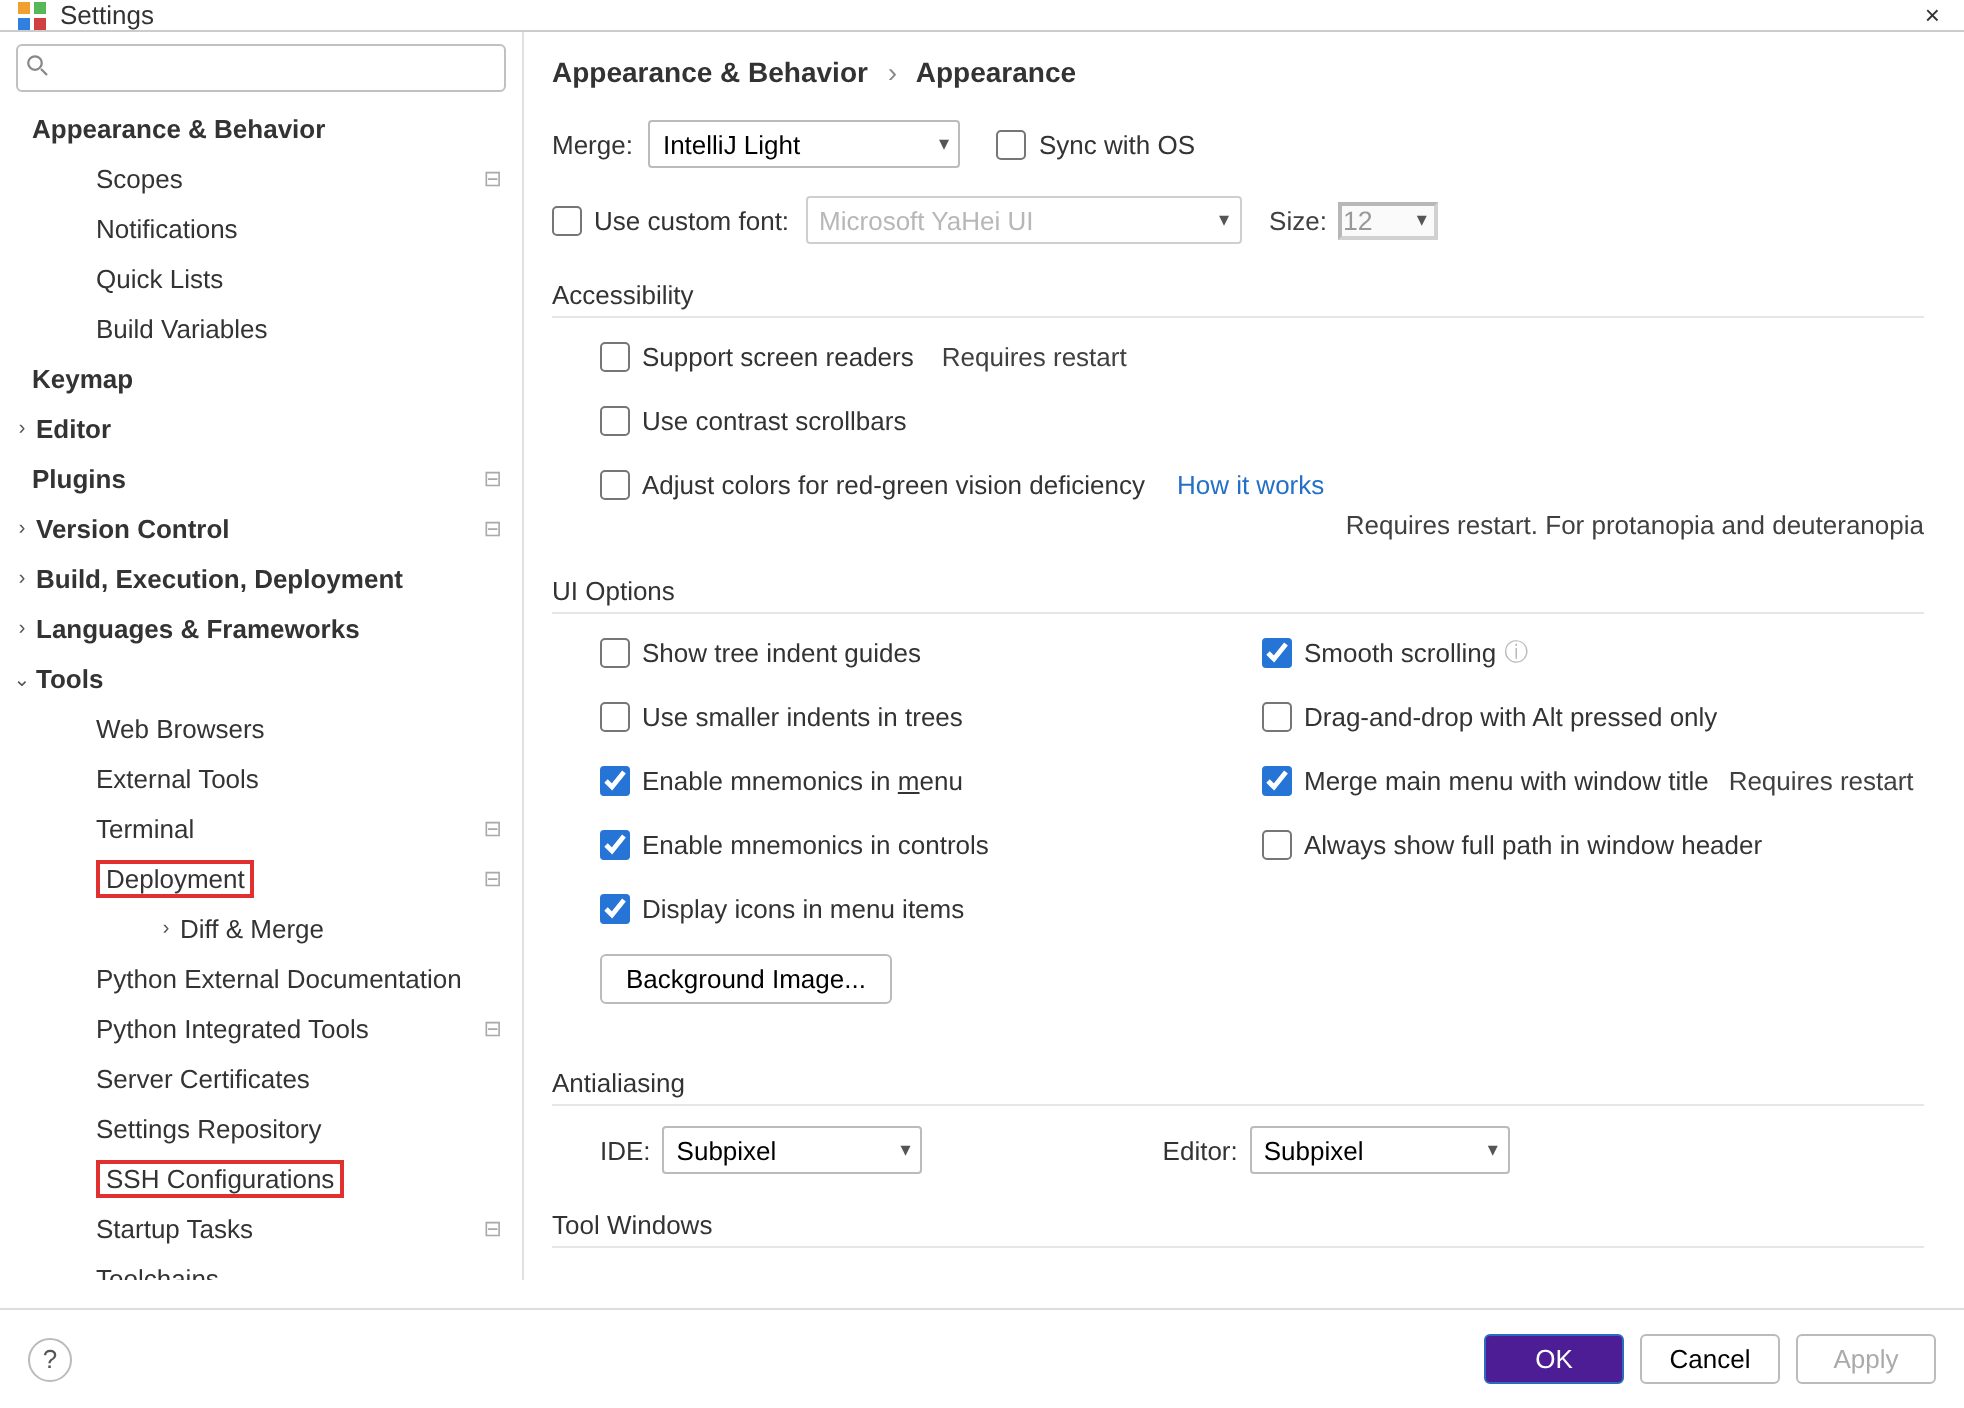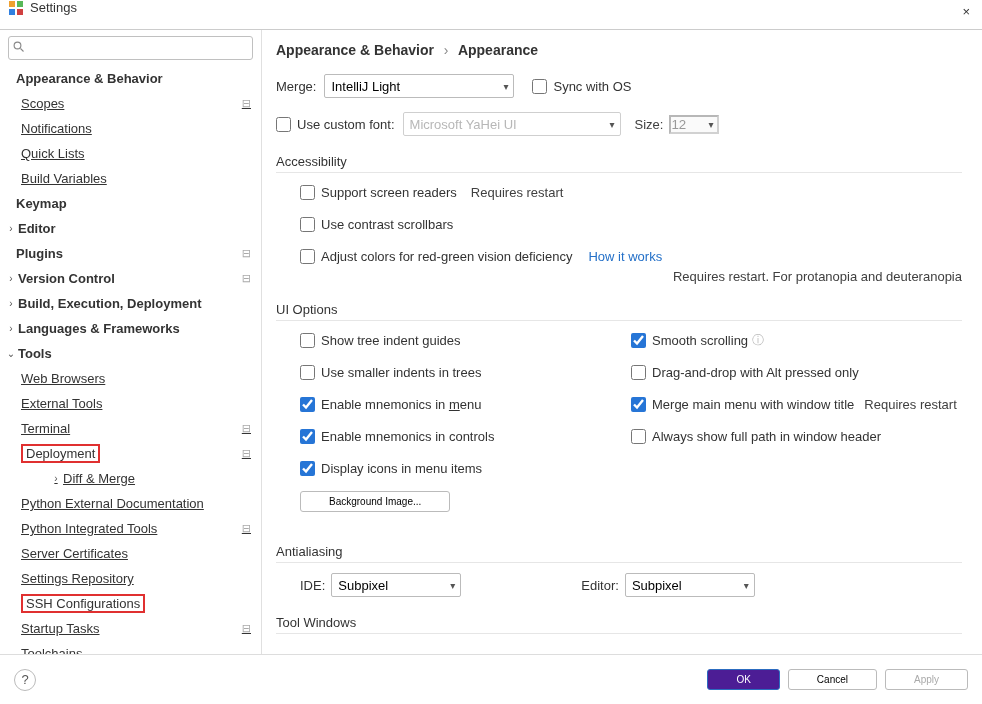--- a/index.html
+++ b/index.html
@@ -1,38 +1,38 @@
 <!DOCTYPE html>
 <html><head>
 <meta charset="utf-8">
 <style>
 * { box-sizing: border-box; margin: 0; padding: 0; }
 body { font-family: "Segoe UI", Arial, sans-serif; font-size: 13px; color: #333; background: #fff; width: 982px; height: 704px; overflow: hidden; position: relative; }
 
-.titlebar { height: 30px; display: flex; padding: 0 8px; border-bottom: 1px solid #ccc; }
+.titlebar { height: 16px; display: flex; align-items: center; padding: 0 8px; border-bottom: 1px solid #ccc; }
 .titlebar .app-icon { width: 16px; height: 16px; margin-right: 6px; display: inline-flex; }
 .titlebar .title { flex: 1; }
 .titlebar .close { cursor: pointer; padding: 4px; }
 
 .main { display: flex; height: 624px; }
 
 .sidebar { width: 262px; border-right: 1px solid #e0e0e0; display: flex; flex-direction: column; }
 .search-row { padding: 6px 8px; }
 .search-wrap { position: relative; border: 1px solid #c0c0c0; border-radius: 3px; height: 24px; display: flex; align-items: center; padding: 0 4px; }
 .search-wrap .mag { color: #888; margin-right: 2px; }
 .search-wrap input { border: none; outline: none; flex: 1; font-size: 12px; }
 
 .tree { flex: 1; overflow-y: auto; padding-bottom: 8px; }
 .tree-item { display: flex; align-items: center; height: 25px; cursor: pointer; position: relative; }
 .tree-item .chev { width: 14px; text-align: center; color: #555; font-size: 10px; }
 .tree-item .lbl { white-space: nowrap; }
 .tree-item .gear { margin-left: auto; margin-right: 10px; color: #aaa; font-size: 11px; }
 .bold .lbl { font-weight: 600; }
 .indent0 { padding-left: 16px; }
-.indent2 { padding-left: 21px; text-decoration: underline; }
+.indent2 { padding-left: 48px; }
 .indent0.has-chev, .indent1.has-chev { padding-left: 2px; }
 .indent0.has-chev .chev { margin-left: 2px; margin-right: 0; }
 .indent2.has-chev .chev { margin-left: 28px; margin-right: 0; }
 .redbox { border: 2px solid #e03030; padding: 0 3px; display: inline-block; }
 
 .content { flex: 1; padding: 12px 20px 0 14px; overflow-y: auto; }
 .breadcrumb { font-weight: 600; font-size: 14px; margin-bottom: 16px; }
 .breadcrumb .sep { color: #888; margin: 0 6px; font-weight: normal; }
 
 .row { display: flex; align-items: center; margin-bottom: 14px; }
@@ -48,21 +48,21 @@
 
 .hint { color: #404040; text-align: right; }
 .link { color: #2470c8; cursor: pointer; }
 
 .options-grid { display: flex; }
 .col { flex: 1; }
 .opt { display: flex; align-items: center; margin-bottom: 14px; min-height: 18px; }
 .opt .hint { margin-left: 10px; }
 .help-icon { color: #bbb; margin-left: 4px; font-size: 12px; }
 
-.btn { border: 1px solid #bbb; background: #fff; padding: 4px 28px; border-radius: 3px; cursor: pointer; font-size: 10px; }
+.btn { border: 1px solid #bbb; background: #fff; padding: 4px 12px; border-radius: 3px; cursor: pointer; font-size: 13px; }
 .btn.primary { background: #4c1d95; color: #fff; border-color: #2c6cc0; }
 .btn.disabled { color: #aaa; }
 
 .aa-row { display: flex; align-items: center; gap: 10px; margin-top: 6px; padding-left: 24px; }
 .aa-row .grp { display: flex; align-items: center; gap: 6px; }
 
 .footer { position: absolute; bottom: 0; left: 0; right: 0; height: 50px; border-top: 1px solid #ddd; display: flex; align-items: center; padding: 0 14px; background: #fff; }
 .footer .help { width: 22px; height: 22px; border: 1px solid #bbb; border-radius: 50%; display: flex; align-items: center; justify-content: center; color: #555; cursor: pointer; }
 .footer .spacer { flex: 1; }
 .footer .btn { min-width: 70px; margin-left: 8px; }
@@ -193,21 +193,21 @@
 
     <div class="breadcrumb">
       <span>Appearance &amp; Behavior</span>
       <span class="sep">›</span>
       <span>Appearance</span>
     </div>
 
     <div class="row">
       <label class="lead">Merge:</label>
       <span class="sel-wrap">
-        <select class="sel" style="width:190px">
+        <select class="sel" style="width:156px">
           <option>IntelliJ Light</option>
         </select>
       </span>
       <span style="width:18px"></span>
       <span class="chk-row">
         <input type="checkbox" style="">
         <span>Sync with OS</span>
       </span>
     </div>
 

